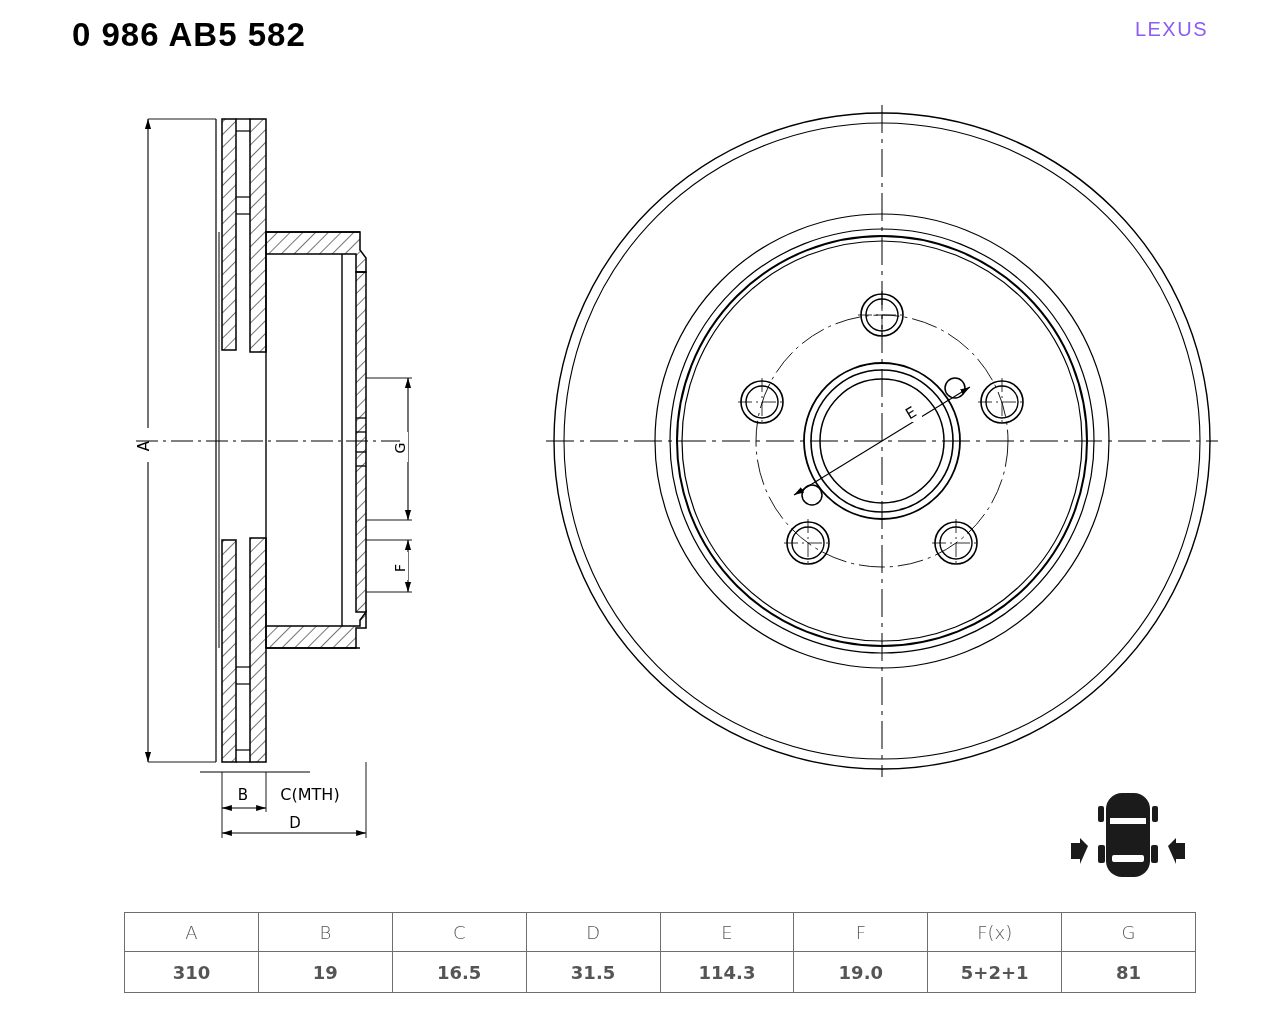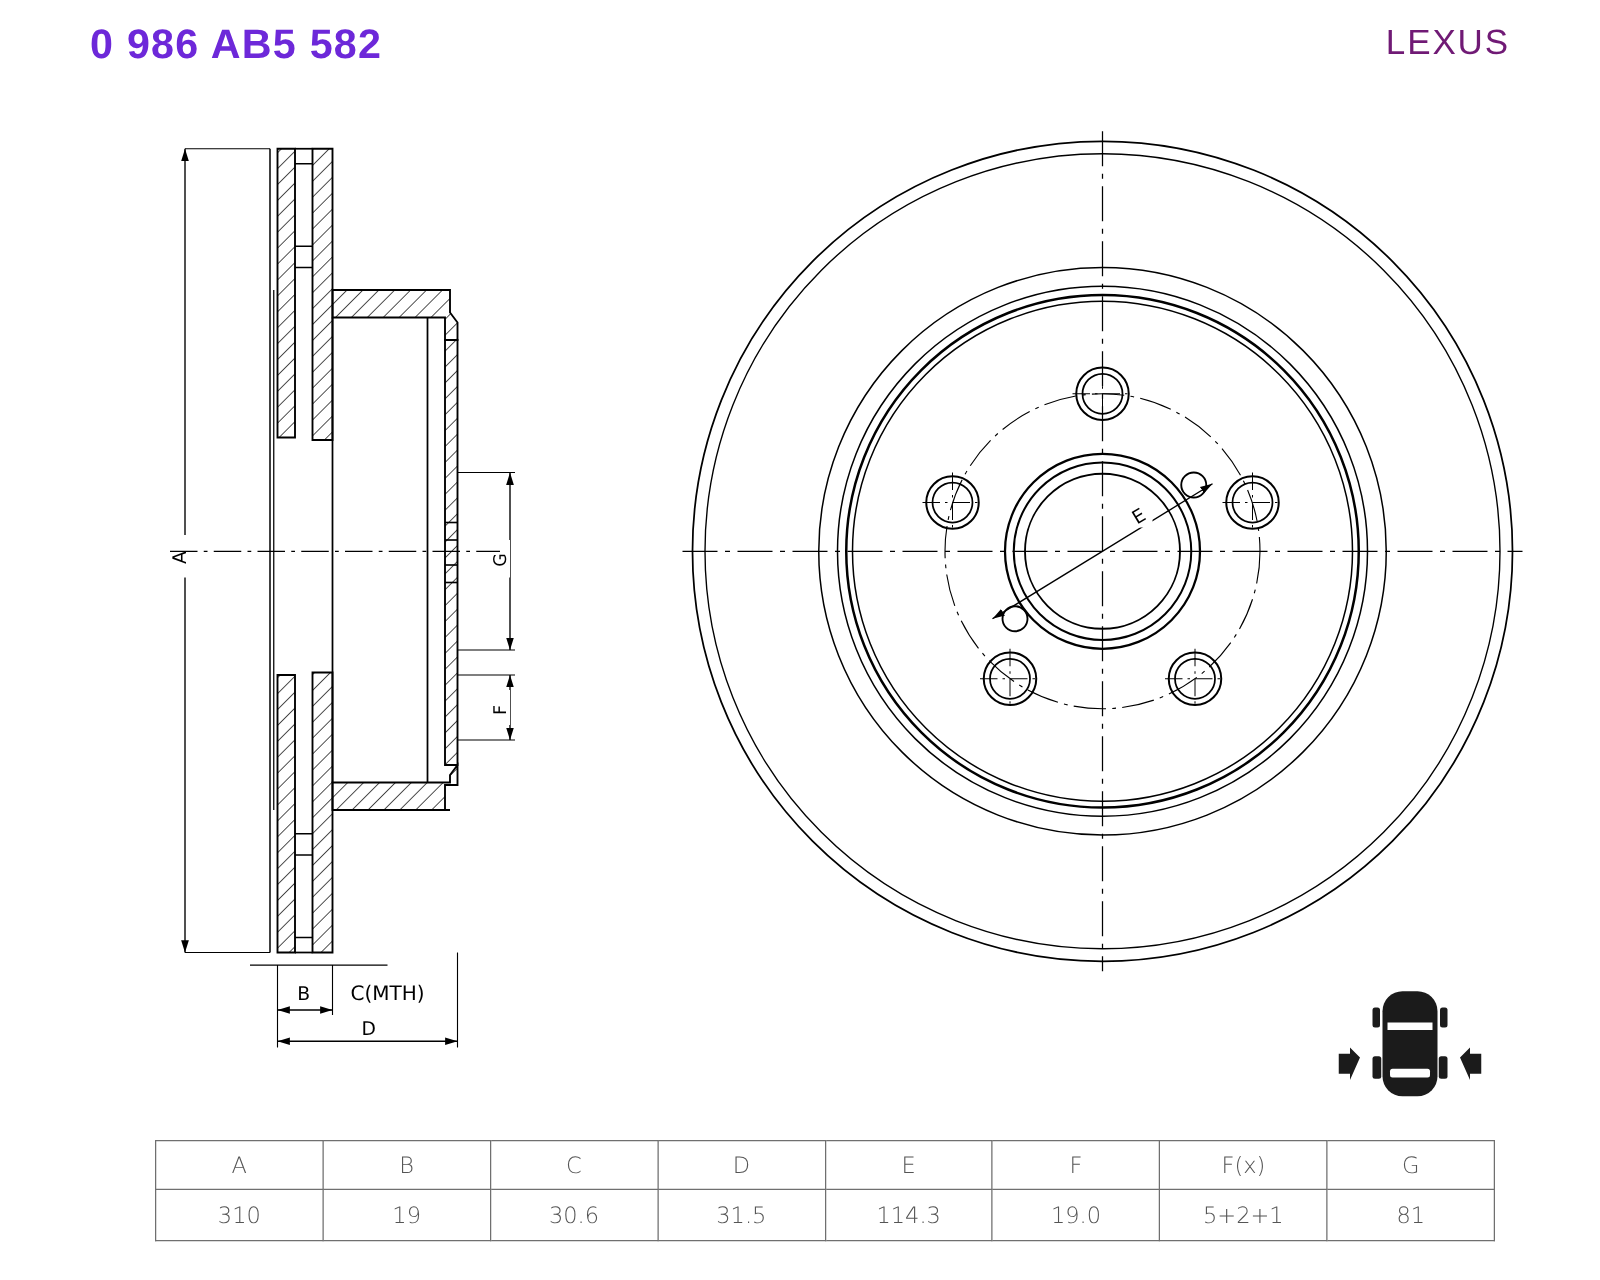--- a/index.html
+++ b/index.html
@@ -20,31 +20,31 @@
     position: absolute;
     inset: 0;
   }
   .part-number {
     position: absolute;
     left: 72px;
     top: 16px;
     font-size: 33px;
     font-weight: 600;
     letter-spacing: 1px;
-    color: #6d28d9;
+    color: #000000;
     white-space: nowrap;
   }
   .brand-name {
     position: absolute;
     right: 72px;
     top: 18px;
-    font-size: 28px;
+    font-size: 20px;
     font-weight: 400;
     letter-spacing: 1.5px;
-    color: #701a75;
+    color: #8b5cf6;
     white-space: nowrap;
   }
   #drawing-canvas {
     position: absolute;
     left: 0;
     top: 0;
     width: 1280px;
     height: 1024px;
   }
   
@@ -60,21 +60,21 @@
     border: 1px solid #6f6f6f;
     text-align: center;
     font-family: "DejaVu Sans", sans-serif;
     font-size: 18px;
     color: #555555;
     height: 38px;
     padding: 0;
     font-weight: 300;
   }
   .dim-table tr.hdr td { height: 38px; }
-  .dim-table tr.vals td { height: 40px; }
+  .dim-table tr.vals td { height: 40px; font-weight: bold; }
 </style>
 </head>
 <body>
 
 <div id="page-root">
 
   <div class="part-number">0 986 AB5 582</div>
 
   <div class="brand-name">LEXUS</div>
 
@@ -284,21 +284,21 @@
         <td>C</td>
         <td>D</td>
         <td>E</td>
         <td>F</td>
         <td>F(x)</td>
         <td>G</td>
       </tr>
       <tr class="vals">
         <td>310</td>
         <td>19</td>
-        <td>30.6</td>
+        <td>16.5</td>
         <td>31.5</td>
         <td>114.3</td>
         <td>19.0</td>
         <td>5+2+1</td>
         <td>81</td>
       </tr>
     </tbody>
   </table>
 
 </div>

